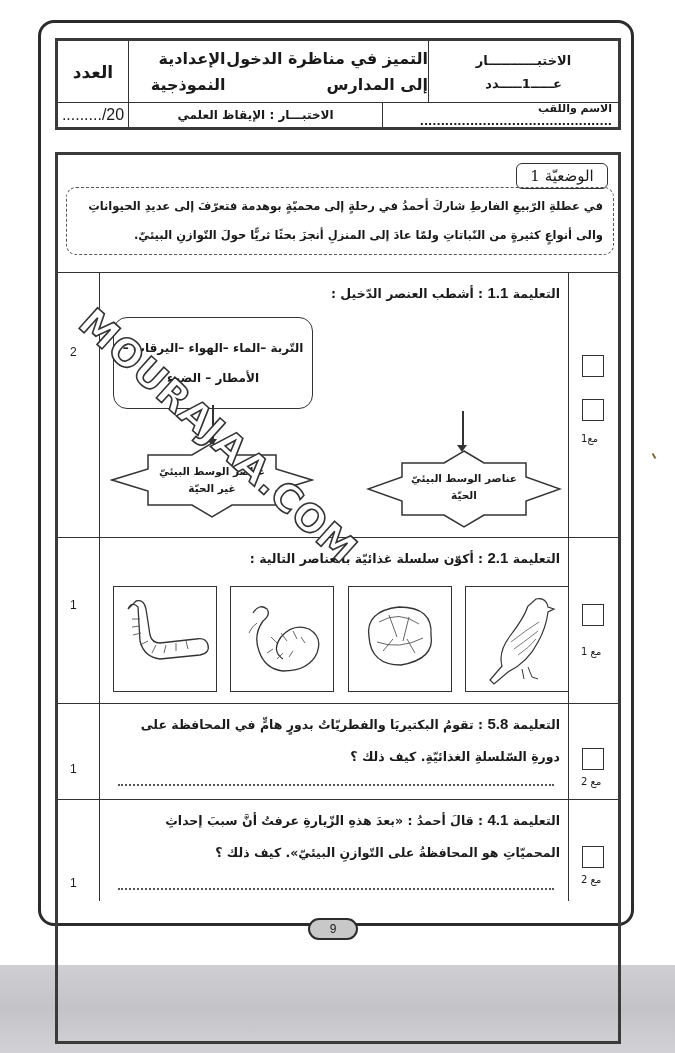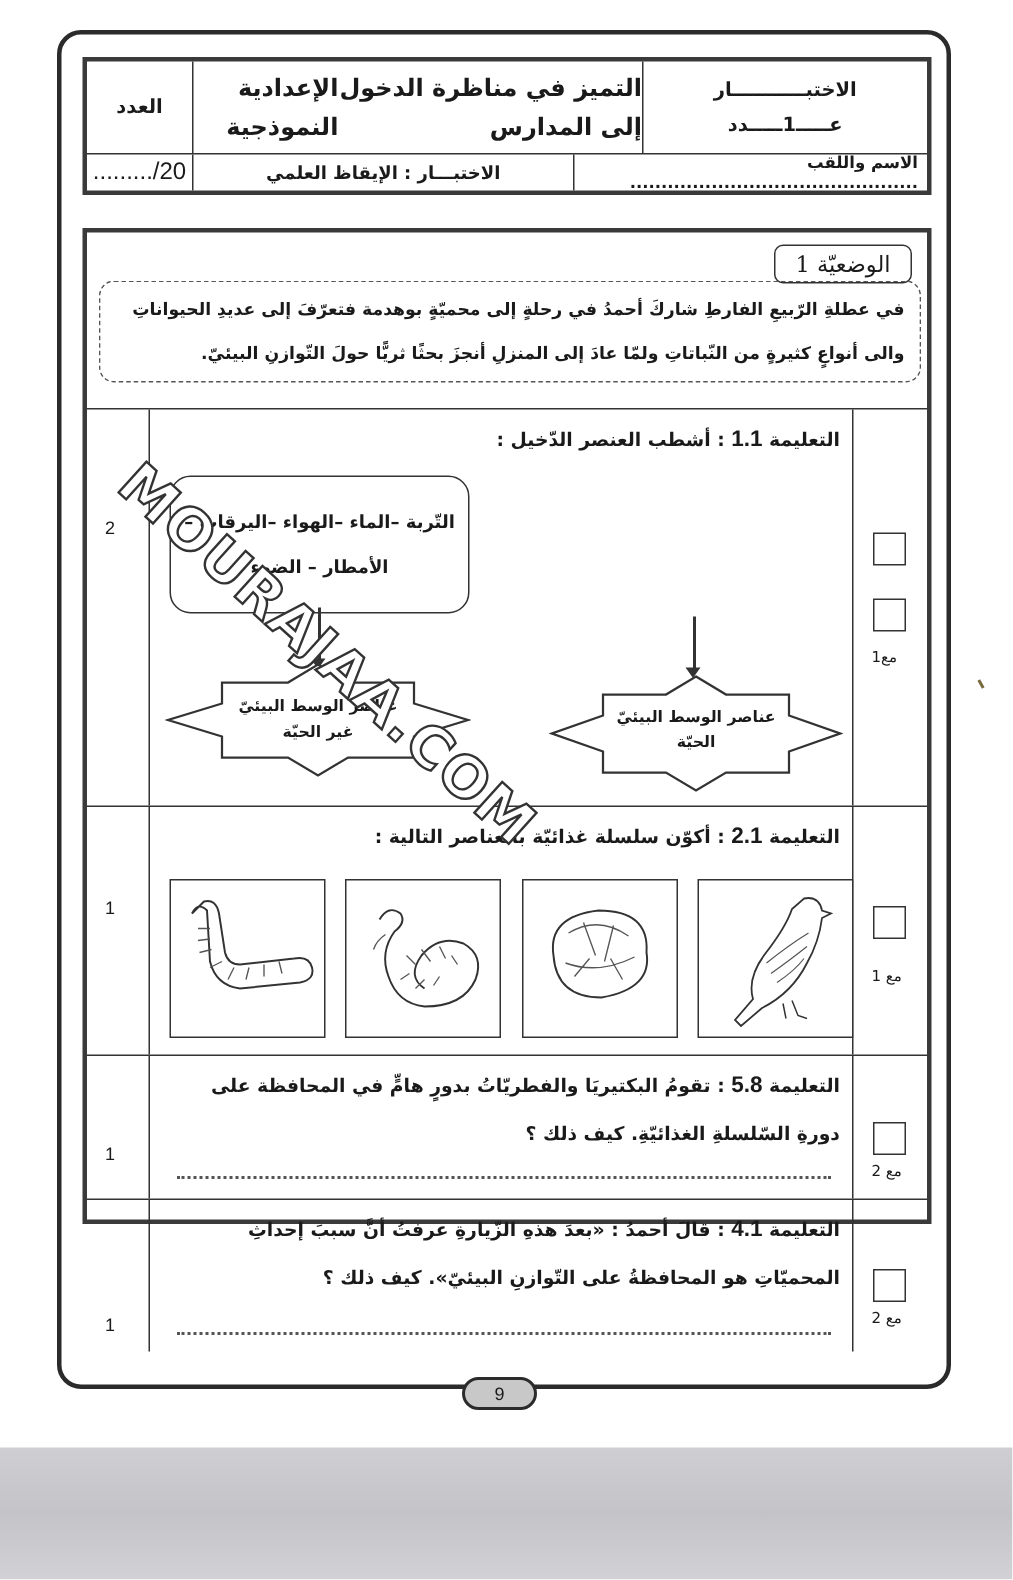--- a/index.html
+++ b/index.html
@@ -27,28 +27,28 @@
   .header {
     position: absolute; left: 55px; top: 38px; width: 566px; height: 92px;
     border: 3px solid #3a3a3a; direction: rtl;
   }
   .hdr-row1 { display: flex; height: 62px; border-bottom: 1.5px solid #333; }
   .hdr-row2 { display: flex; height: 24px; }
   .cell { border-left: 1.5px solid #333; display: flex; align-items: center; justify-content: center; }
   .cell:last-child { border-left: none; }
   .hdr-test { width: 190px; flex-direction: column; font-size: 13px; font-weight: bold; }
   .hdr-title { width: 300px; flex-direction: row; font-size: 16px; font-weight: bold; line-height: 26px; }
-  .hdr-num { flex: 1; font-size: 13px; font-weight: bold; }
+  .hdr-num { flex: 1; font-size: 17px; font-weight: bold; }
   .hdr-name { width: 236px; justify-content: flex-start; padding-right: 6px; font-size: 11px; font-weight: bold; }
   .hdr-subject { width: 254px; font-size: 12px; font-weight: bold; }
   .hdr-score { flex: 1; font-size: 16px; font-family: "Liberation Sans", sans-serif; direction: ltr; }
 
   
   .main {
-    position: absolute; left: 55px; top: 152px; width: 566px; height: 664px;
+    position: absolute; left: 55px; top: 152px; width: 566px; height: 892px;
     border: 3px solid #3a3a3a;
   }
   .situation { position: absolute; left: 0; top: 0; width: 560px; height: 118px; border-bottom: 1.5px solid #333; }
   .sit-title {
     position: absolute; right: 10px; top: 8px; width: 92px; height: 26px;
     border: 1.5px solid #333; border-radius: 6px; direction: rtl;
     font-size: 15px; text-align: center; line-height: 24px; font-family: "DejaVu Serif", serif;
   }
   .sit-text {
     position: absolute; left: 8px; top: 32px; width: 548px; height: 68px;

